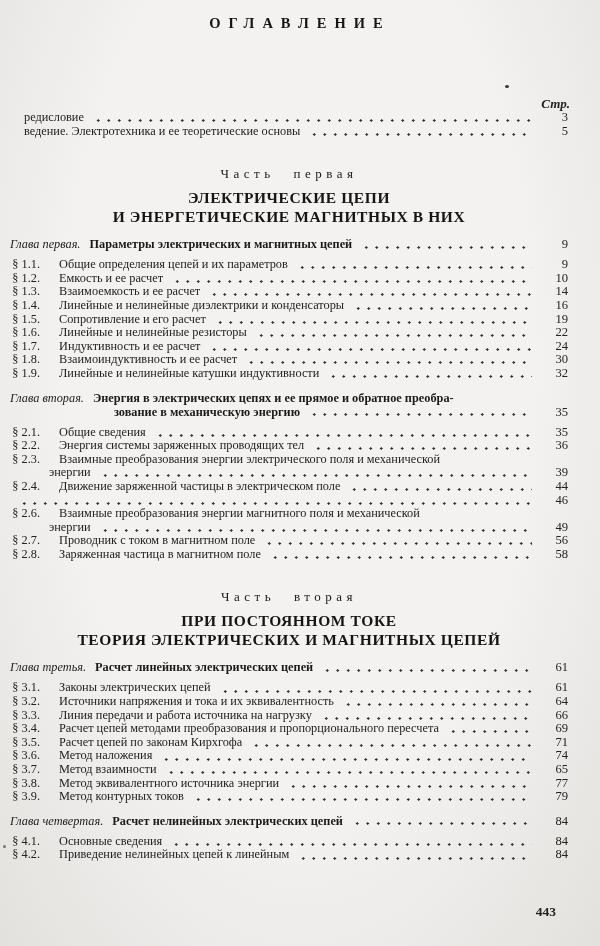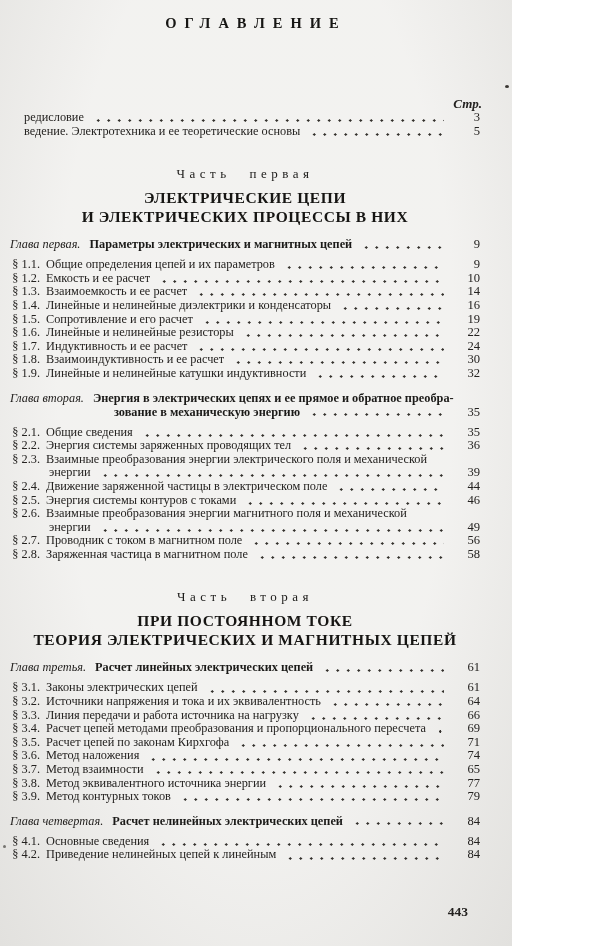--- a/index.html
+++ b/index.html
@@ -3,21 +3,21 @@
 <meta charset="utf-8">
 <style>
   :root{
     --paper:#ecebe8;
     --ink:#242220;
   }
   html,body{margin:0;padding:0;}
   body{width:600px;height:946px;overflow:hidden;}
   .sheet{
     position:relative;
-    width:512px;height:946px;
+    width:600px;height:946px;
     background-color:var(--paper);
     background-image:radial-gradient(ellipse at 50% 38%, rgba(255,255,255,.35) 55%, rgba(0,0,0,.045) 100%);
     font-family:"Liberation Serif", serif;
     color:var(--ink);
     box-sizing:border-box;
     padding-top:15px;
   }
   .doc-title{
     text-align:center;
     font-weight:bold;
@@ -55,21 +55,21 @@
     background-size:10.5px 3px;
     background-repeat:repeat-x;
     background-position:left bottom;
   }
   .pg{
     flex:0 0 30px;
     text-align:right;
     font-size:12.6px;
   }
   .front{padding-left:14px;}
-  .secnum{display:inline-block;min-width:30px;padding-right:6px;}
+  .secnum{display:inline-block;min-width:30px;padding-right:19px;}
   .sindent{margin-left:39px;}
   .cindent{margin-left:104px;}
   .kick{font-style:italic;padding-right:9px;}
   .ctitle{font-weight:bold;color:#1b1a18;}
   .row.chapter{margin-top:10px;line-height:14px;}
   .row.chapter.cont{margin-top:0;}
   .chapter-end{margin-bottom:7px;}
   .part{
     margin-top:28px;
     margin-bottom:11px;
@@ -113,21 +113,21 @@
         <span class="pg">3</span>
       </div>
       <div class="row front">
         <span class="lbl"><span>ведение. Электротехника и ее теоретические основы</span></span>
         <span class="dots"></span>
         <span class="pg">5</span>
       </div>
       <div class="part">
         <div class="kicker">Часть первая</div>
         <div class="ptitle">ЭЛЕКТРИЧЕСКИЕ ЦЕПИ</div>
-        <div class="ptitle">И ЭЛЕКТРИЧЕСКИХ ПРОЦЕССЫ В НИХ</div>
+        <div class="ptitle">И ЭНЕРГЕТИЧЕСКИЕ МАГНИТНЫХ В НИХ</div>
       </div>
       <div class="row chapter chapter-end">
         <span class="lbl"><span class="kick">Глава первая.</span><span class="ctitle">Параметры электрических и магнитных цепей</span></span>
         <span class="dots"></span>
         <span class="pg">9</span>
       </div>
       <div class="row sec">
         <span class="lbl"><span class="secnum">§ 1.1.</span><span>Общие определения цепей и их параметров</span></span>
         <span class="dots"></span>
         <span class="pg">9</span>
@@ -197,21 +197,20 @@
         <span class="sindent">энергии</span>
         <span class="dots"></span>
         <span class="pg">39</span>
       </div>
       <div class="row sec">
         <span class="lbl"><span class="secnum">§ 2.4.</span><span>Движение заряженной частицы в электрическом поле</span></span>
         <span class="dots"></span>
         <span class="pg">44</span>
       </div>
       <div class="row sec">
-        <span class="lbl"><span class="secnum">§ 2.5.</span><span>Энергия системы контуров с токами</span></span>
         <span class="dots"></span>
         <span class="pg">46</span>
       </div>
       <div class="row sec">
         <span class="lbl"><span class="secnum">§ 2.6.</span><span>Взаимные преобразования энергии магнитного поля и механической</span></span>
       </div>
       <div class="row sec cont">
         <span class="sindent">энергии</span>
         <span class="dots"></span>
         <span class="pg">49</span>

